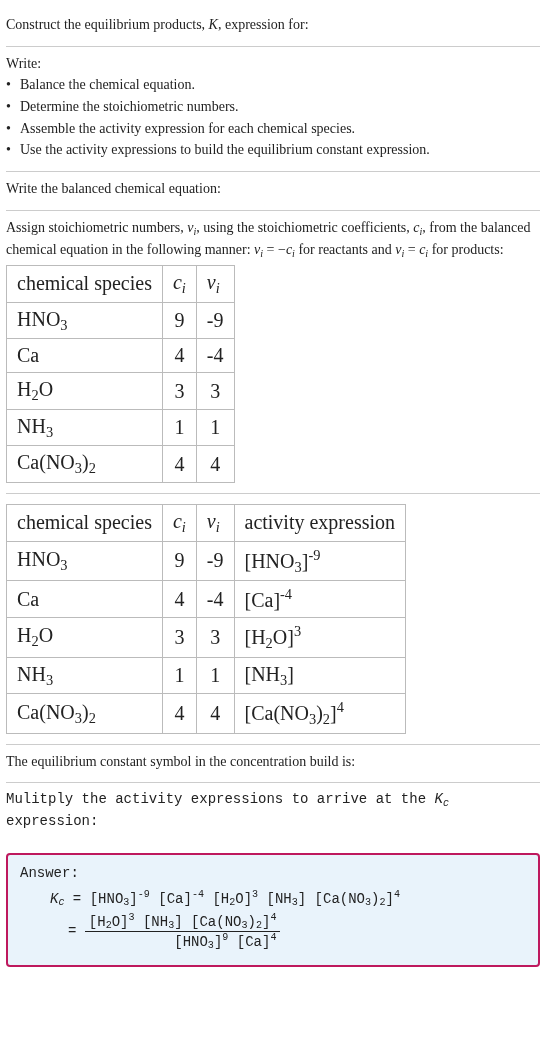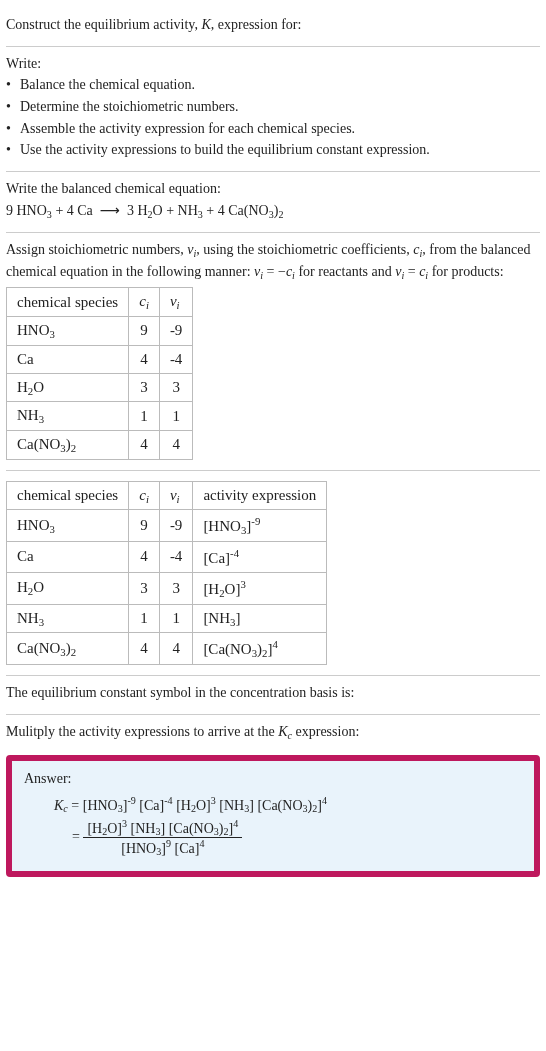--- a/index.html
+++ b/index.html
@@ -13,65 +13,66 @@
   }
   .container {
     padding: 8px 6px 12px 6px;
   }
   .section {
     padding: 6px 0 10px 0;
     border-bottom: 1px solid #ccc;
   }
   .section:last-child {
     border-bottom: none;
+    font-family: Liberation Mono, monospace;
   }
   .line {
     line-height: 1.55;
   }
   sub {
     font-size: 0.72em;
     vertical-align: -0.25em;
   }
   .bullet {
     display: flex;
     line-height: 1.55;
   }
   .bullet .dot {
     width: 14px;
     flex: none;
   }
   table.data {
     border-collapse: collapse;
     margin-top: 4px;
-    font-size: 15px;
+    font-size: 20px;
   }
   table.data th, table.data td {
     border: 1px solid #bbb;
     padding: 5px 10px;
     text-align: left;
     font-weight: normal;
     vertical-align: middle;
   }
   table.data td.center {
     text-align: center;
   }
   .answer-box {
     background: #e9f3fb;
-    border: 6px solid #be185d;
+    border: 2px solid #be185d;
     border-radius: 4px;
     padding: 10px 12px 14px 12px;
-    margin-top: 12px;
+    margin-top: 20px;
   }
   .answer-title {
     margin-bottom: 8px;
   }
   .frac {
     display: inline-block;
     vertical-align: middle;
-    text-align: center;
+    text-align: right;
   }
   .frac .num {
     display: block;
     border-bottom: 1px solid #222;
     padding: 0 4px;
   }
   .frac .den {
     display: block;
     padding: 0 4px;
   }
@@ -97,21 +98,21 @@
     white-space: nowrap;
   }
 </style>
 </head>
 <body>
 
 <div class="container">
 
   <div class="section">
     <div class="line">
-      <span>Construct the equilibrium activity, </span><span class="italic">K</span><span>, expression for:</span>
+      <span>Construct the equilibrium products, </span><span class="italic">K</span><span>, expression for:</span>
     </div>
   </div>
 
   <div class="section">
     <div class="line">Write:</div>
     <div class="bullet">
         <span class="dot">•</span>
         <span>Balance the chemical equation.</span>
       </div>
     <div class="bullet">
@@ -123,23 +124,20 @@
         <span>Assemble the activity expression for each chemical species.</span>
       </div>
     <div class="bullet">
         <span class="dot">•</span>
         <span>Use the activity expressions to build the equilibrium constant expression.</span>
       </div>
   </div>
 
   <div class="section">
     <div class="line">Write the balanced chemical equation:</div>
-    <div class="line nowrap">
-      9 HNO<sub>3</sub> + 4 Ca&nbsp;&nbsp;⟶&nbsp;&nbsp;3 H<sub>2</sub>O + NH<sub>3</sub> + 4 Ca(NO<sub>3</sub>)<sub>2</sub>
-    </div>
   </div>
 
   <div class="section">
     <div class="line">
       Assign stoichiometric numbers, <span class="italic">ν</span><span class="subi">i</span>, using the stoichiometric coefficients, <span class="italic">c</span><span class="subi">i</span>, from the balanced chemical equation in the following manner: <span class="italic">ν</span><span class="subi">i</span> = −<span class="italic">c</span><span class="subi">i</span> for reactants and <span class="italic">ν</span><span class="subi">i</span> = <span class="italic">c</span><span class="subi">i</span> for products:
     </div>
     <table class="data">
       <tbody>
           <tr>
         <th>chemical species</th>
@@ -212,21 +210,21 @@
             <td>Ca(NO<sub>3</sub>)<sub>2</sub></td>
             <td class="center">4</td>
             <td class="center">4</td>
             <td>[Ca(NO<sub>3</sub>)<sub>2</sub>]<span class="sup">4</span></td>
           </tr>
     </tbody>
       </table>
   </div>
 
   <div class="section">
-    <div class="line">The equilibrium constant symbol in the concentration basis is:</div>
+    <div class="line">The equilibrium constant symbol in the concentration build is:</div>
   </div>
 
   <div class="section" style="border-bottom:none;">
     <div class="line">
       Mulitply the activity expressions to arrive at the <span class="italic">K</span><span class="subi">c</span> expression:
     </div>
 
     <div class="answer-box">
       <div class="answer-title">Answer:</div>
 

